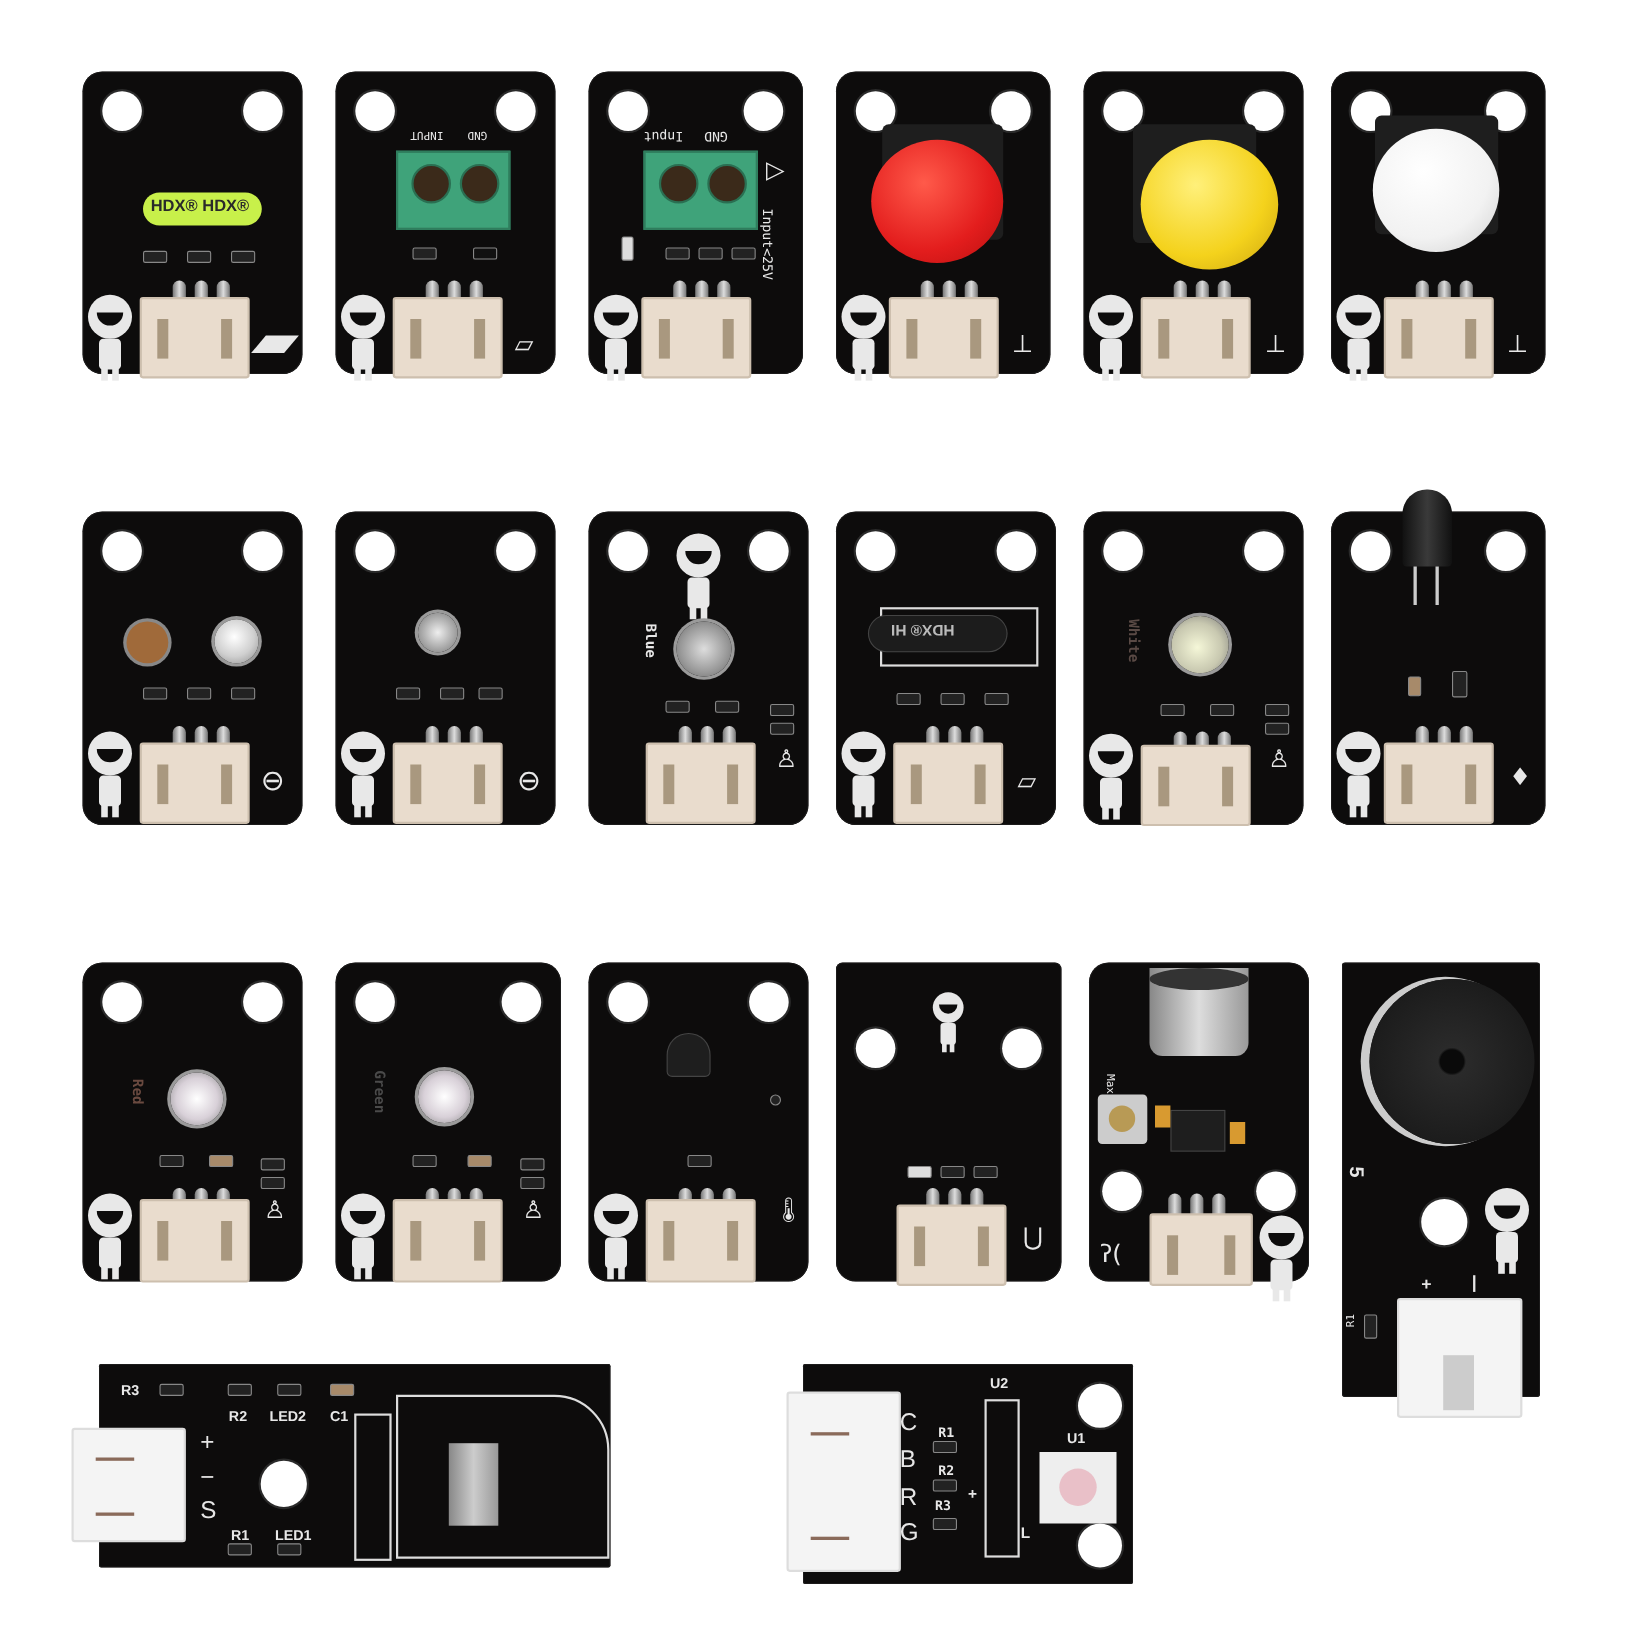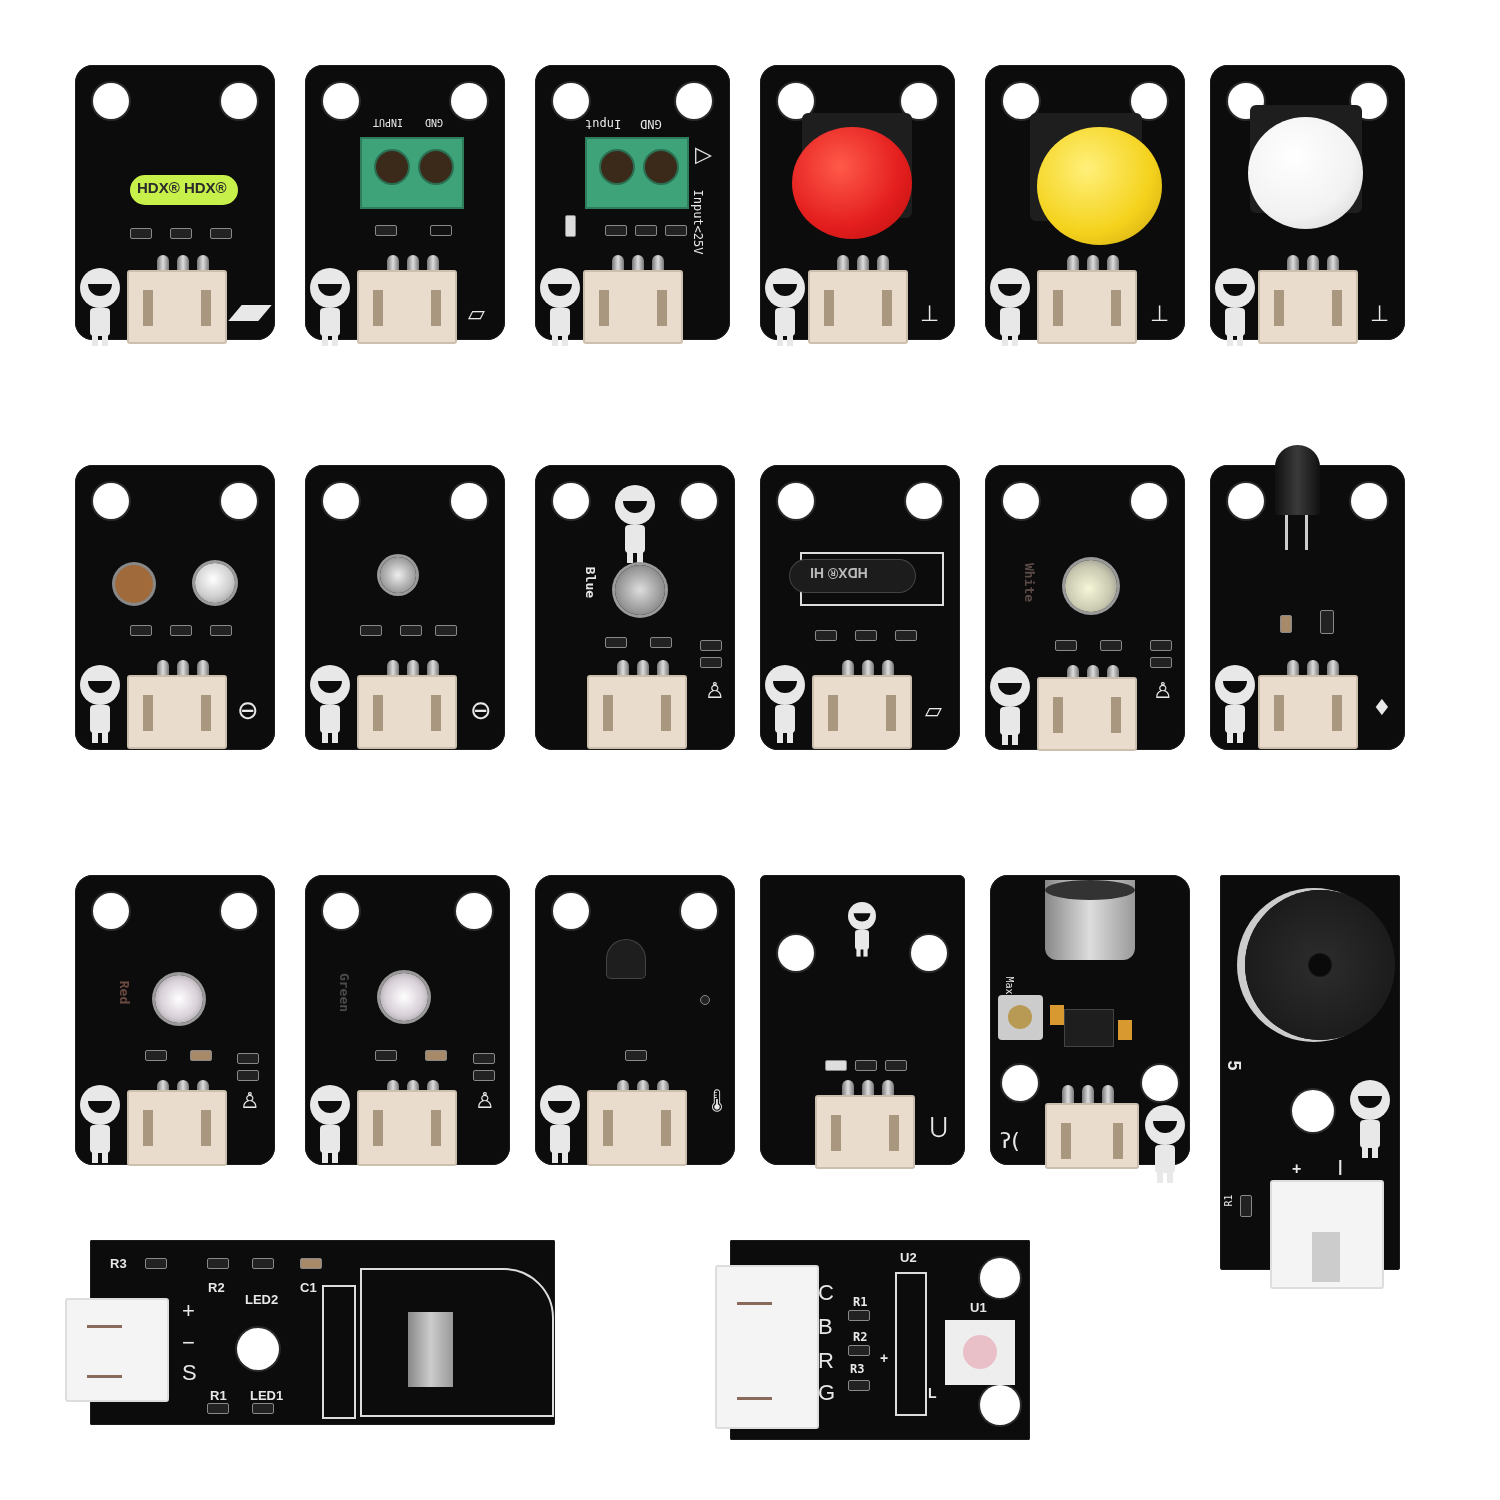--- a/index.html
+++ b/index.html
@@ -512,21 +512,21 @@
     </div>
 </div>
 
 <div class="pcb" style="left:90px;top:1240px;width:465px;height:185px;border-radius:2px;">
   <span class="silk" style="left:20px;top:16px;font-size:13px;font-weight:bold;font-family:'Liberation Sans',sans-serif;">R3</span>
   <div class="smd" style="left:55px;top:18px;"></div>
   <div class="smd" style="left:117px;top:18px;"></div>
   <div class="smd" style="left:162px;top:18px;"></div>
   <div class="smd" style="left:210px;top:18px;background:#a78a6a;"></div>
   <span class="silk" style="left:118px;top:40px;font-size:13px;font-weight:bold;font-family:'Liberation Sans',sans-serif;">R2</span>
-  <span class="silk" style="left:155px;top:52px;font-size:13px;font-weight:bold;font-family:'Liberation Sans',sans-serif;">LED2</span>
+  <span class="silk" style="left:155px;top:40px;font-size:13px;font-weight:bold;font-family:'Liberation Sans',sans-serif;">LED2</span>
   <span class="silk" style="left:210px;top:40px;font-size:13px;font-weight:bold;font-family:'Liberation Sans',sans-serif;">C1</span>
   <span class="lbl" style="left:92px;top:58px;font-size:22px;font-weight:normal;">+</span>
   <span class="lbl" style="left:92px;top:90px;font-size:22px;font-weight:normal;">−</span>
   <span class="lbl" style="left:92px;top:120px;font-size:22px;font-weight:normal;">S</span>
   <div class="hole" style="left:147px;top:88px;width:42px;height:42px;"></div>
   <span class="silk" style="left:120px;top:148px;font-size:13px;font-weight:bold;font-family:'Liberation Sans',sans-serif;">R1</span>
   <span class="silk" style="left:160px;top:148px;font-size:13px;font-weight:bold;font-family:'Liberation Sans',sans-serif;">LED1</span>
   <div class="smd" style="left:117px;top:163px;"></div>
     <div class="smd" style="left:162px;top:163px;"></div>
   <div style="position:absolute;left:232px;top:45px;width:30px;height:130px;border:2px solid #ddd;"></div>

